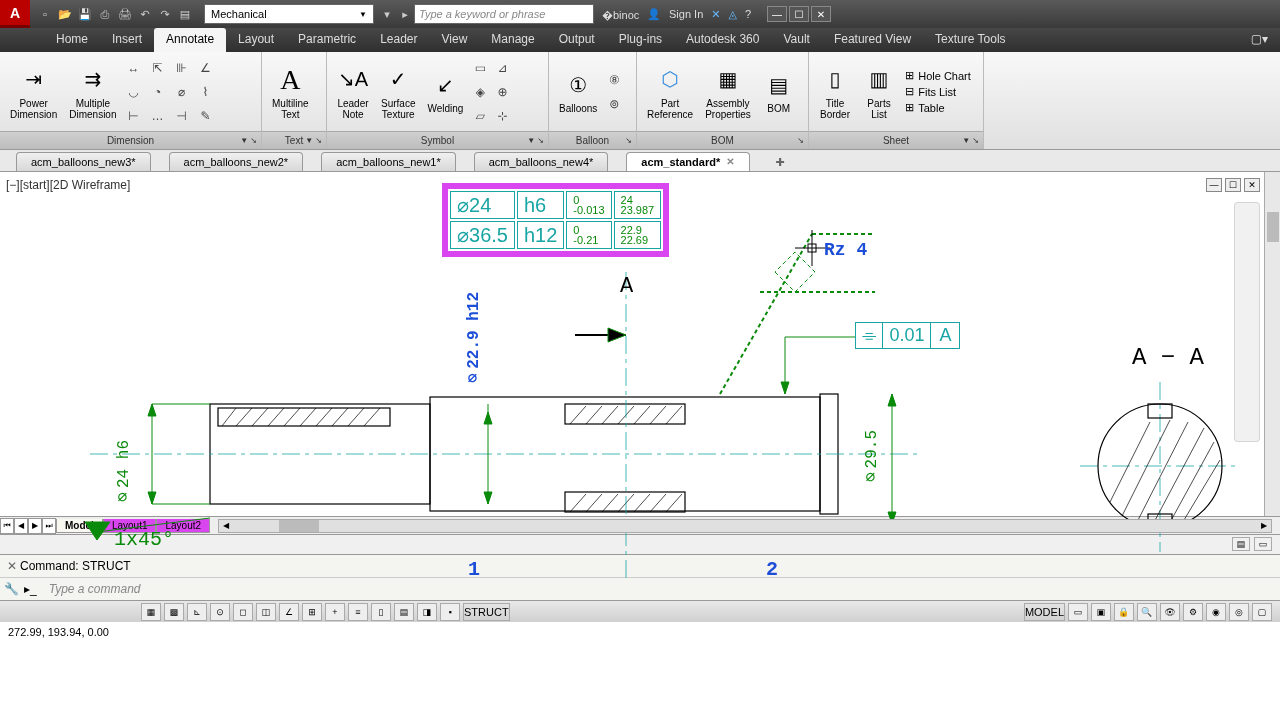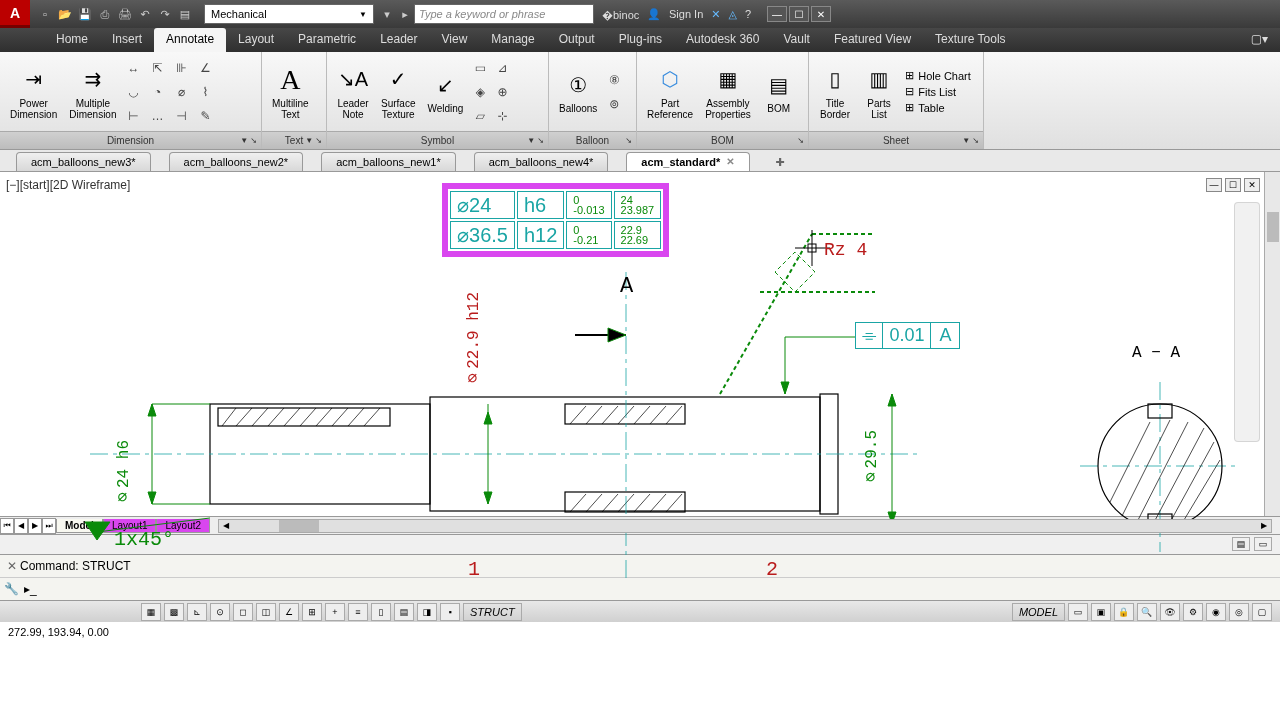--- a/index.html
+++ b/index.html
@@ -51,21 +51,21 @@
 .drawing { position: absolute; inset: 0; }
 
 
 .fittable { position: absolute; left: 442px; top: 11px; border: 6px solid #d946ef; font-family: "Courier New", monospace; font-size: 16px; }
 .fittable td { border: 1px solid #1aa5a5; padding: 1px 6px; }
 .ft-main { color: #1aa5a5; font-size: 20px; }
 .ft-sm { color: #0a8a0a; font-size: 11px; line-height: 10px; }
 
 
 .dim { position: absolute; color: #0a8a0a; font-family: "Courier New", monospace; font-size: 16px; }
-.cyan { color: #b91c1c; }
+.cyan { color: #1d4ed8; font-weight: bold; }
 .vert-txt { writing-mode: vertical-rl; transform: rotate(180deg); }
 
 
 .layouttabs { height: 18px; background: #eee; display: flex; align-items: center; border-top: 1px solid #999; }
 .lnav { display: flex; }
 .lnav span { width: 14px; height: 16px; border: 1px solid #999; background: #fff; font-size: 8px; display: flex; align-items: center; justify-content: center; }
 .ltab { padding: 1px 8px; background: #d946ef; border: 1px solid #999; border-top: none; font-size: 10px; }
 .ltab.active { background: #f8f8f0; font-weight: bold; }
 .hscroll { flex: 1; height: 14px; background: #e0e0e0; margin: 0 8px; border: 1px solid #aaa; position: relative; }
 .hscroll .thumb { position: absolute; left: 60px; top: 0; width: 40px; height: 12px; background: #bbb; }
@@ -78,21 +78,21 @@
 
 .cmd { height: 46px; background: #f4f4f0; border-top: 1px solid #999; display: flex; flex-direction: column; }
 .cmd-row { flex: 1; display: flex; align-items: center; padding: 0 4px; font-family: "Consolas", monospace; font-size: 12px; }
 .cmd-x { width: 16px; text-align: center; color: #666; }
 .cmd-input { flex: 1; color: #888; font-style: italic; padding-left: 8px; }
 
 
 .status { height: 22px; background: linear-gradient(#e8e8e8,#d0d0d0); display: flex; align-items: center; padding: 0 8px; border-top: 1px solid #999; font-size: 11px; gap: 3px; }
 .status .coords { width: 130px; margin-top: 40px; }
 .status .sbtn { width: 20px; height: 18px; border: 1px solid #aaa; background: #eee; font-size: 9px; display: flex; align-items: center; justify-content: center; }
-.status .stxt { padding: 0 6px; border: 1px solid #aaa; height: 18px; line-height: 16px; font-style: italic; }
+.status .stxt { padding: 0 0; border: 1px solid #aaa; height: 18px; line-height: 16px; }
 .status .spacer { flex: 1; }
 
 svg { overflow: visible; }
 </style>
 </head>
 <body>
 
 <div class="titlebar">
   <div class="app-icon">A</div>
   <div class="qat">
@@ -433,21 +433,21 @@
     </g>
   </svg>
 
   <div class="dim vert-txt" style="left:114px;top:268px">⌀24 h6</div>
   <div class="dim vert-txt cyan" style="left:464px;top:120px">⌀22.9 h12</div>
   <div class="dim vert-txt" style="left:862px;top:258px">⌀29.5</div>
   <div class="dim" style="left:114px;top:356px;font-size:20px">1x45°</div>
   <div class="dim cyan" style="left:468px;top:386px;font-size:20px">1</div>
   <div class="dim cyan" style="left:766px;top:386px;font-size:20px">2</div>
   <div class="dim" style="left:620px;top:102px;color:#000;font-size:22px">A</div>
-  <div class="dim" style="left:1132px;top:172px;color:#000;font-size:16px">A − A</div>
+  <div class="dim" style="left:1132px;top:172px;color:#000;font-size:24px">A − A</div>
   <div class="dim cyan" style="left:824px;top:68px;font-size:18px">Rz 4</div>
 
   <div style="position:absolute;left:855px;top:150px;display:flex;border:1.5px solid #1aa5a5;font-family:'Courier New';font-size:18px;color:#1aa5a5">
     <div style="border-right:1.5px solid #1aa5a5;padding:2px 6px">⌯</div>
     <div style="border-right:1.5px solid #1aa5a5;padding:2px 6px">0.01</div>
     <div style="padding:2px 8px">A</div>
   </div>
 
   <div style="position:absolute;right:0;top:0;bottom:0;width:16px;background:#e8e8e8;border-left:1px solid #aaa">
     <div style="position:absolute;top:40px;left:2px;width:12px;height:30px;background:#bbb"></div>
@@ -479,20 +479,21 @@
 </div>
 
 <div class="cmd">
   <div class="cmd-row">
       <span class="cmd-x">✕</span>
       <span>Command: STRUCT</span>
     </div>
   <div class="cmd-row" style="border-top:1px solid #ccc">
       <span class="cmd-x">🔧</span>
       <span style="padding:0 4px">▸_</span>
+      <span class="cmd-input">Type a command</span>
     </div>
 </div>
 
 <div class="status">
   <span class="coords">272.99, 193.94, 0.00</span>
   <span class="sbtn">▦</span>
   <span class="sbtn">▩</span>
   <span class="sbtn">⊾</span>
   <span class="sbtn">⊙</span>
   <span class="sbtn">◻</span>

